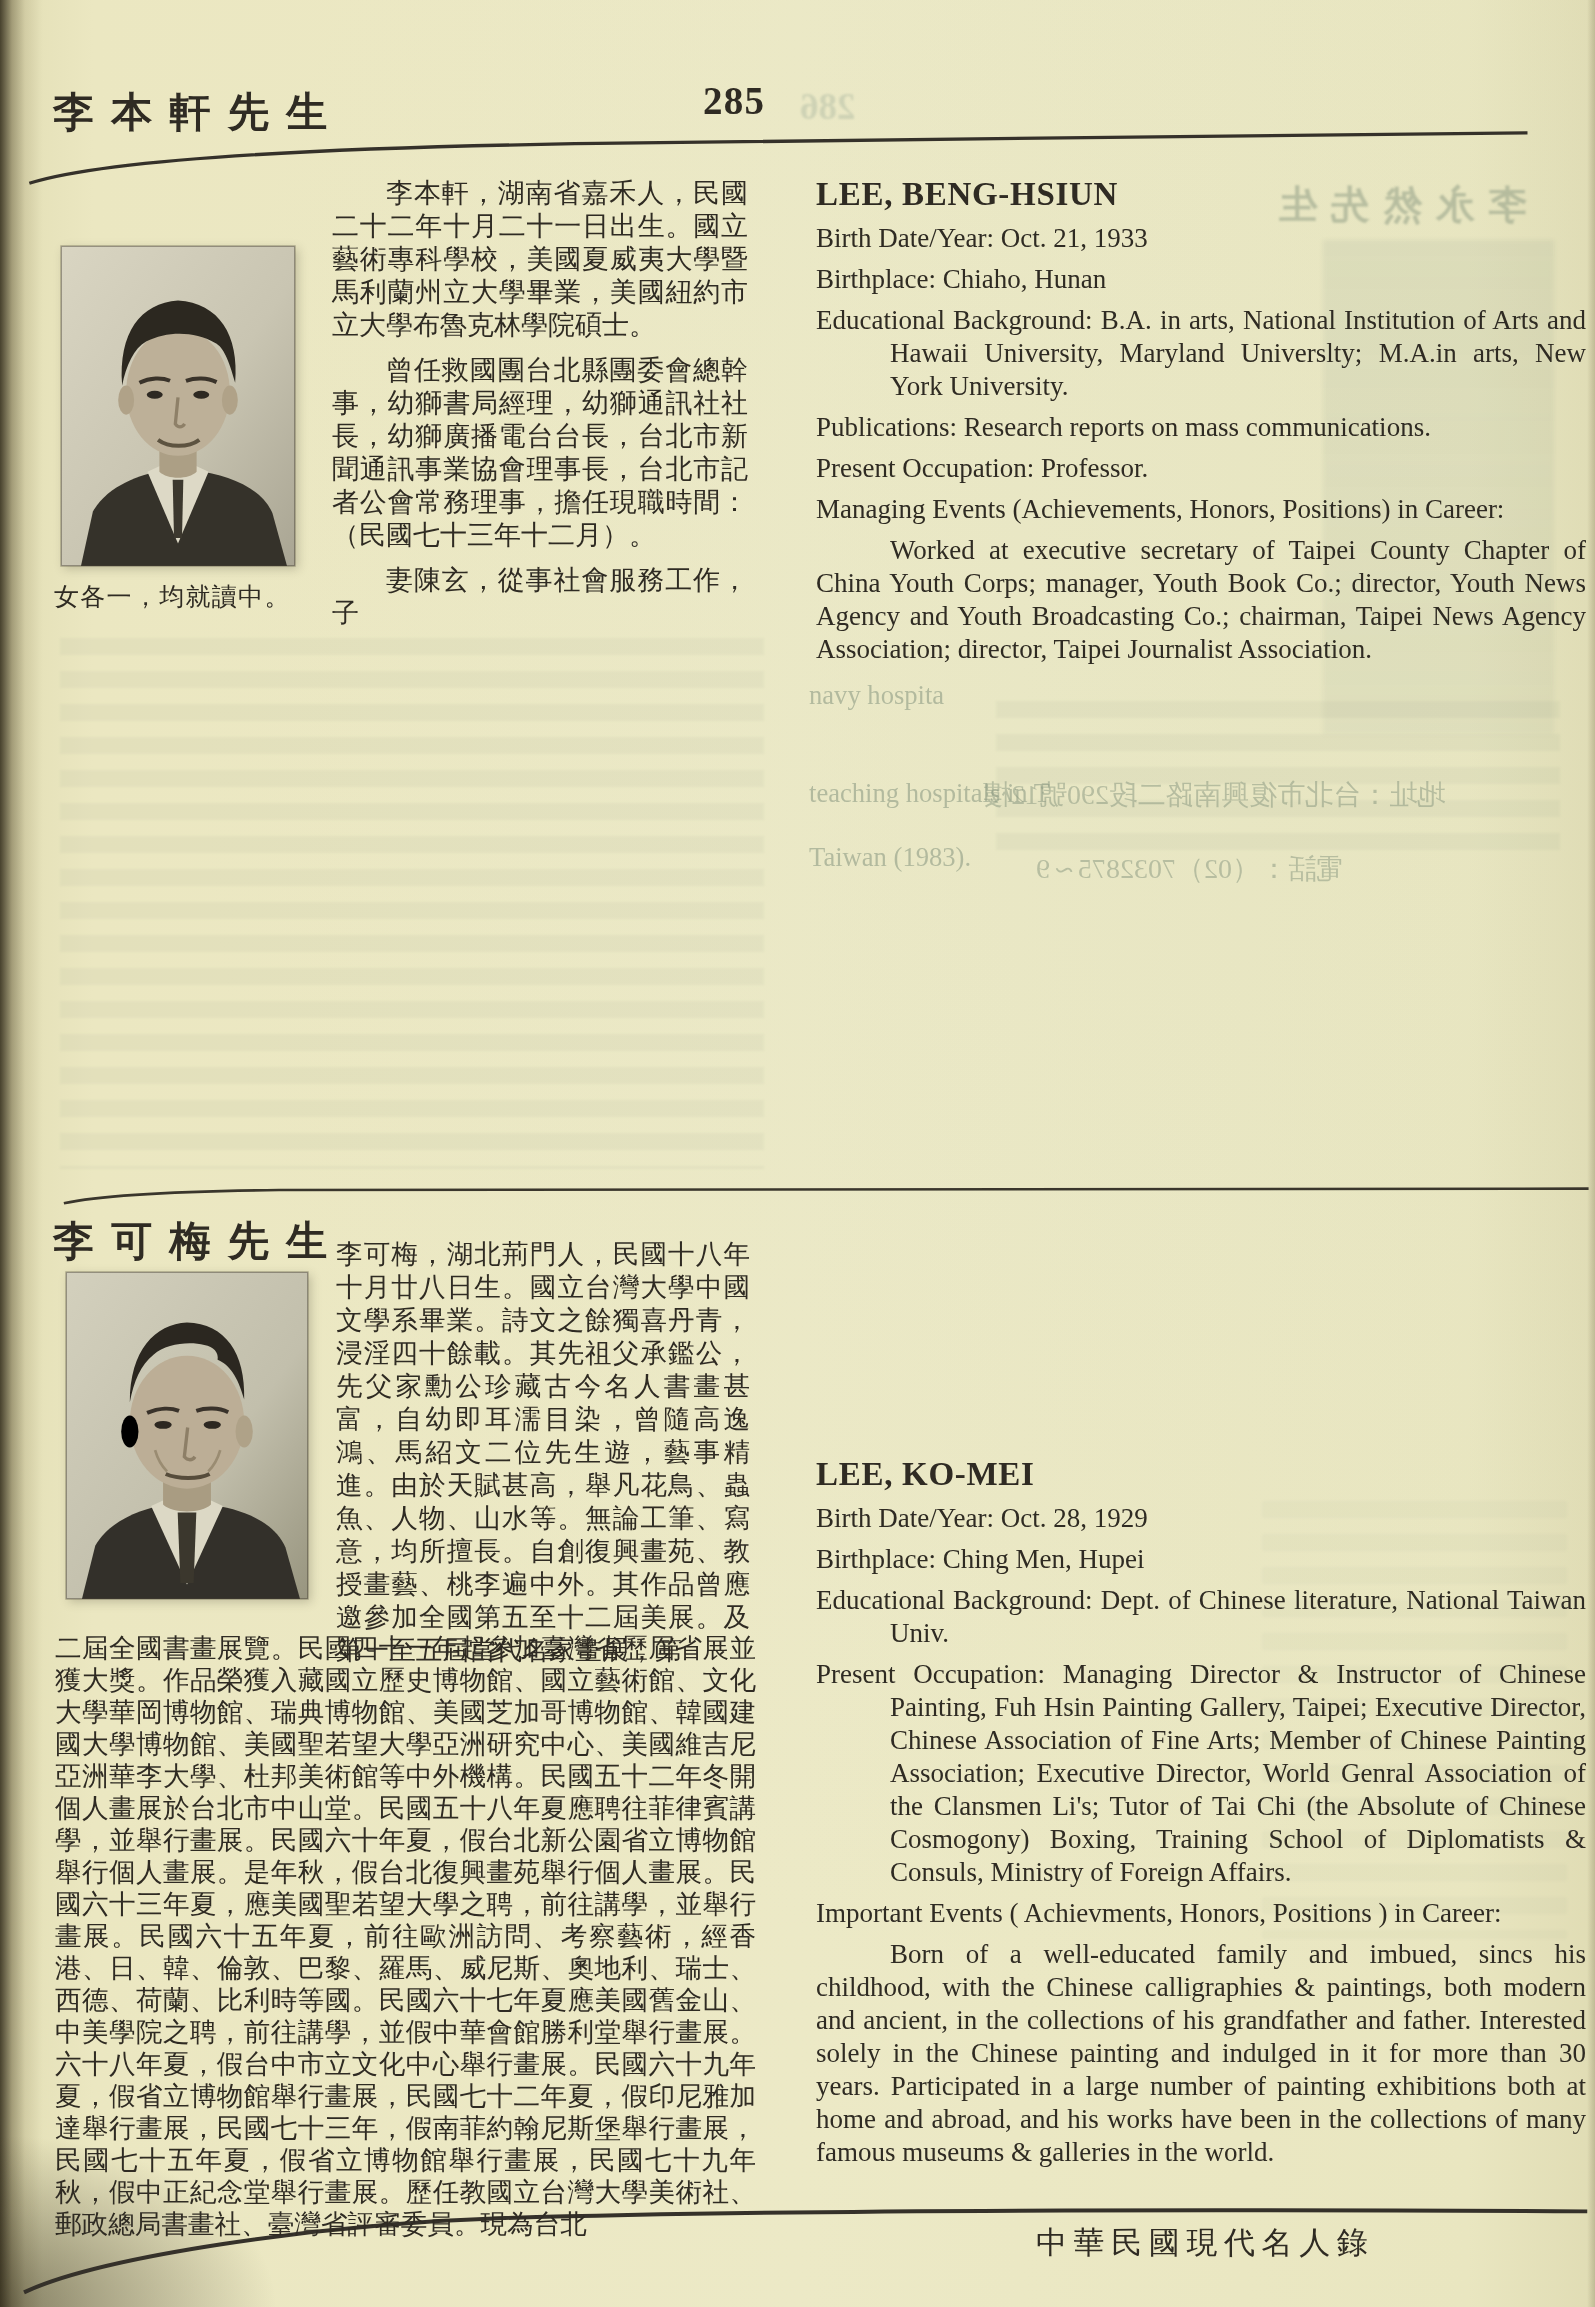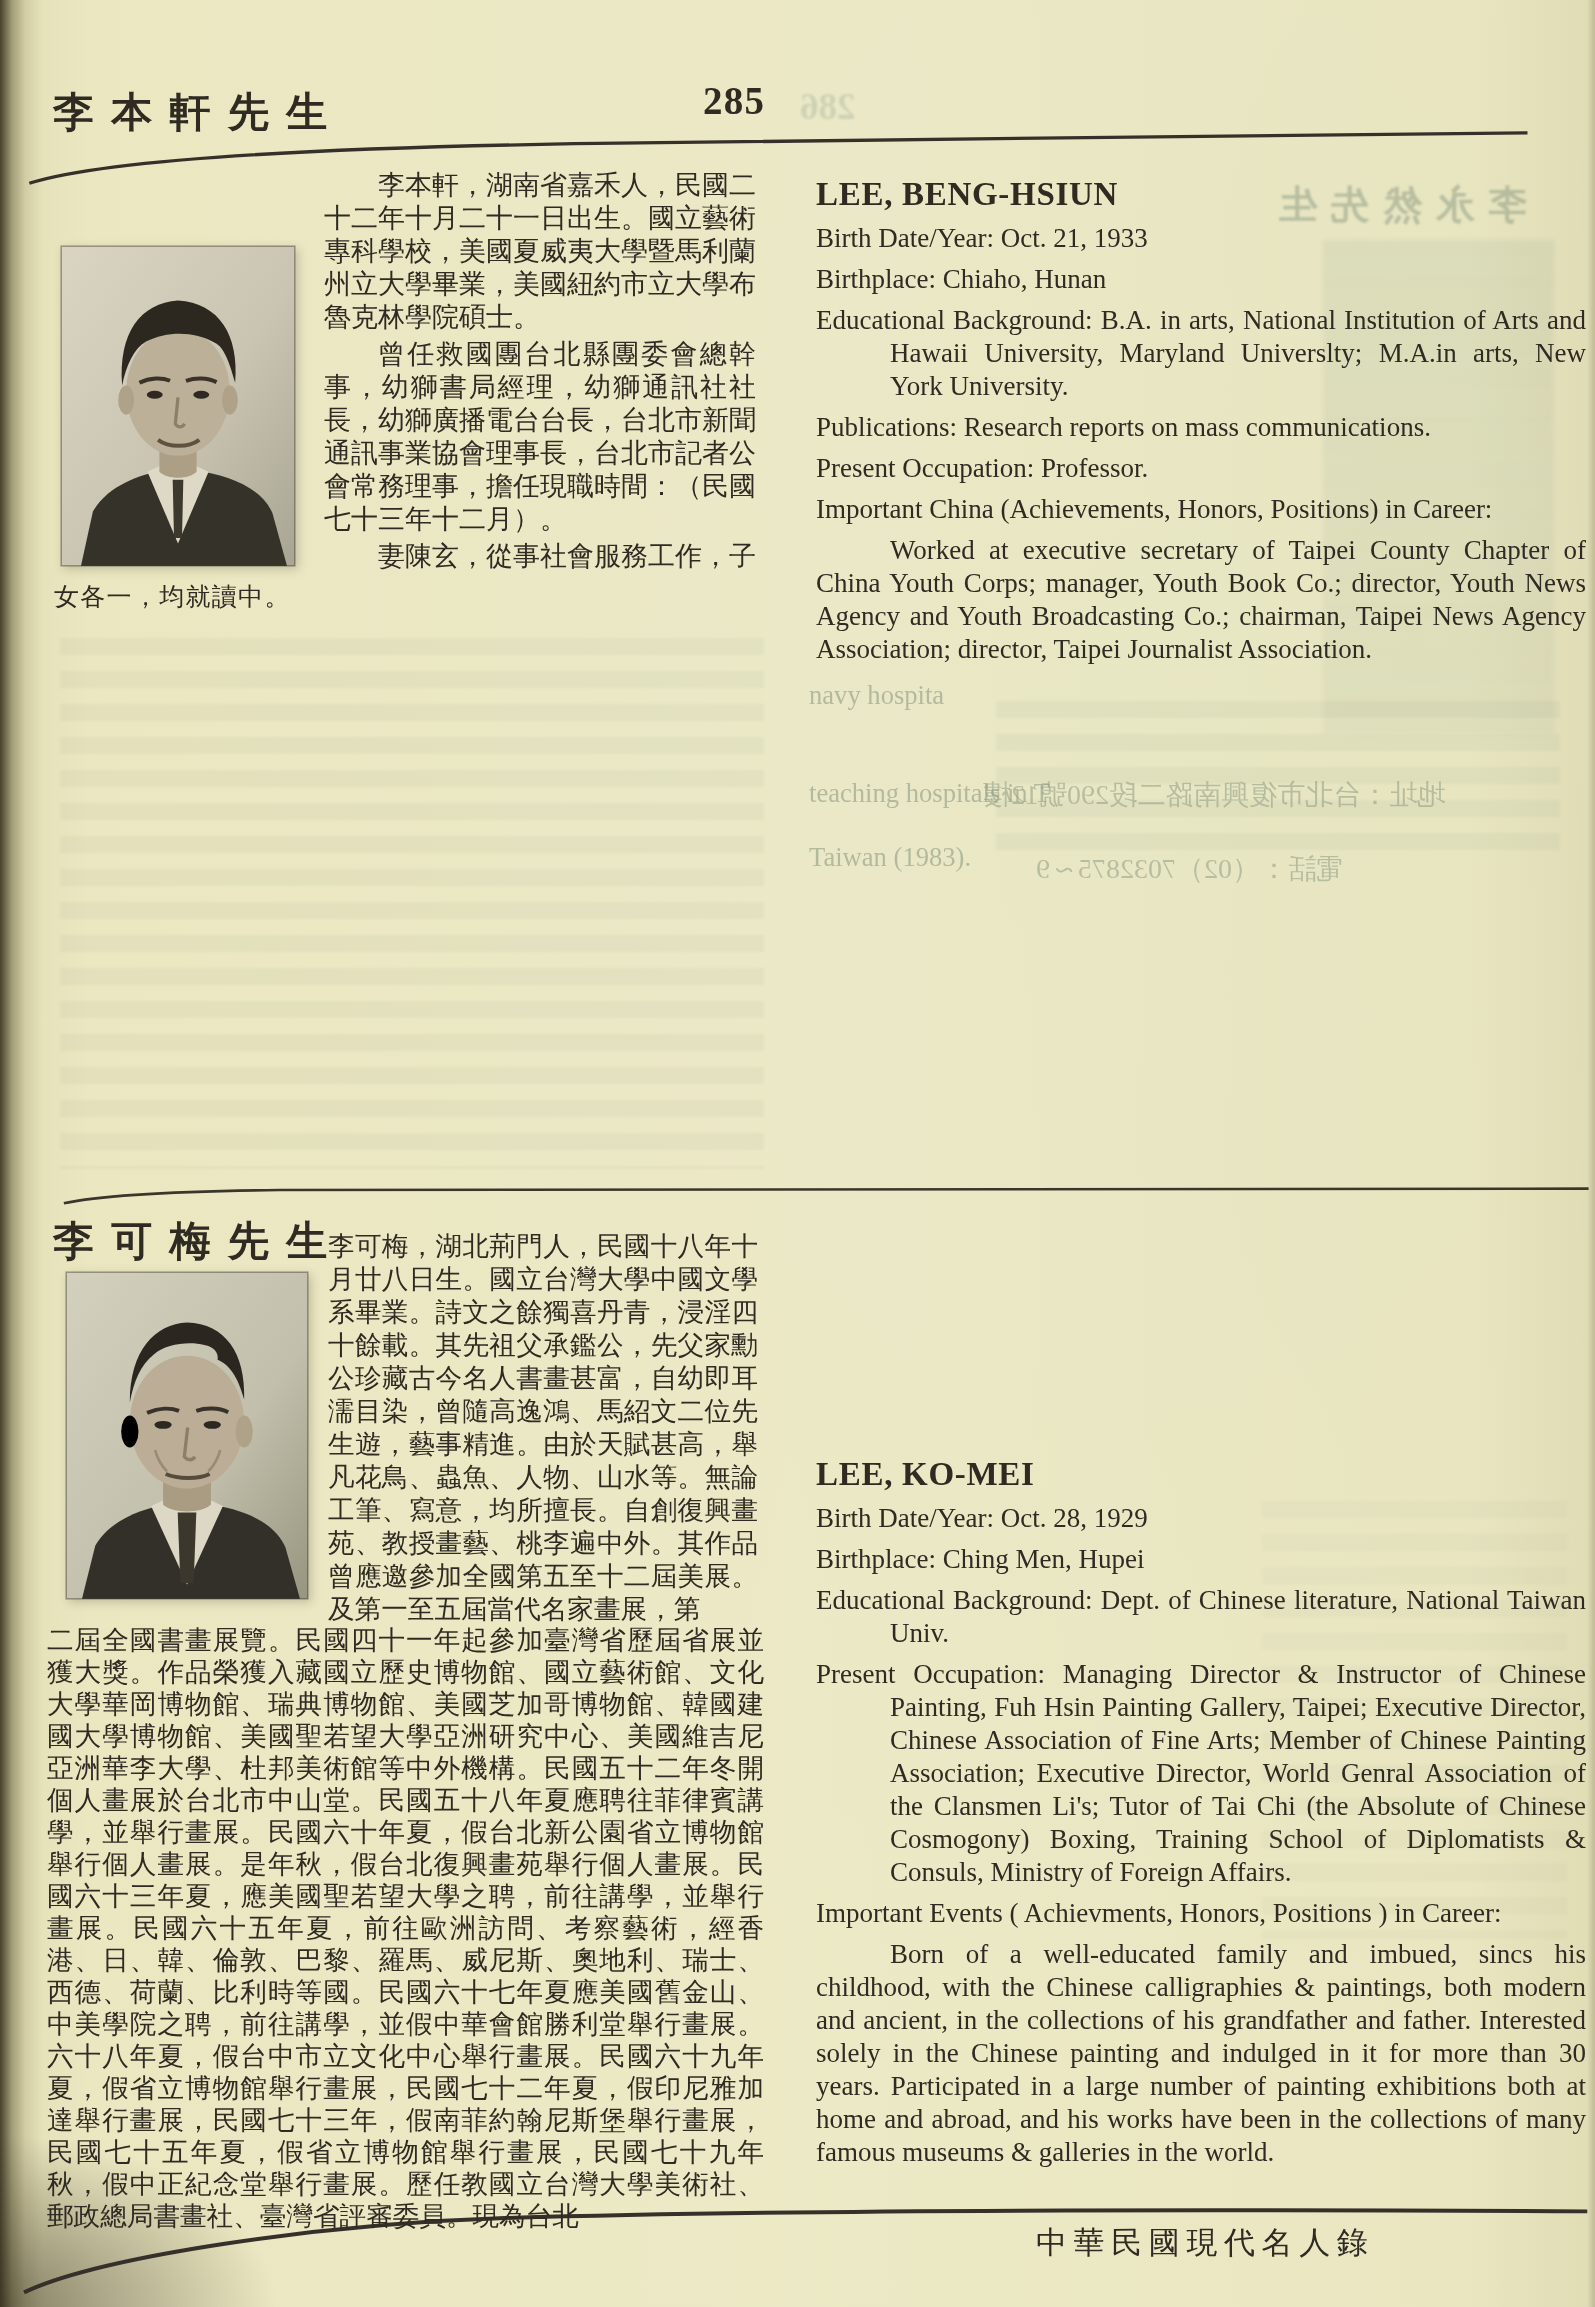--- a/index.html
+++ b/index.html
@@ -25,21 +25,21 @@
   .page-number{position:absolute;left:703px;top:78px;width:93px;text-align:left;
     font-size:39px;font-weight:bold;letter-spacing:1.3px;}
   .ghost-page-number{position:absolute;left:800px;top:85px;font-size:37px;font-weight:bold;
     color:#9aaa96;opacity:.35;transform:scaleX(-1);filter:blur(1.3px);}
 
   .cjk-heading{position:absolute;font-size:41px;font-weight:bold;letter-spacing:17.3px;white-space:nowrap;}
   .h1{left:53px;top:85px;}
   .h2{left:53px;top:1214px;}
 
   .cn{font-size:27px;line-height:33px;text-align:justify;word-break:break-all;}
-  .cn p{margin:4px;text-indent:2em;}
+  .cn p{margin:12px;text-indent:2em;}
   .cn-block-1{position:absolute;left:320px;top:165px;width:440px;}
   .cn-side-2{position:absolute;left:324px;top:1226px;width:438px;font-size:26.6px;line-height:33px;}
   .cn-full-2{position:absolute;left:43px;top:1620px;width:725px;font-size:26.6px;line-height:32px;}
   .cn-cont-2{position:absolute;left:808px;top:1217px;width:785px;font-size:27px;line-height:35px;}
   .cn-cont-2 p,.cn-side-2 p,.cn-full-2 p{text-indent:0;}
   .caption{position:absolute;left:54px;top:580px;font-size:25px;letter-spacing:1.3px;white-space:nowrap;}
 
   .photo{position:absolute;box-shadow:0 0 0 0.7px rgba(60,55,40,0.35), 2.7px 3.3px 9.3px rgba(60,55,40,0.25);}
   .photo-1{left:61px;top:246px;width:234px;height:320px;}
   .photo-2{left:66px;top:1272px;width:242px;height:327px;}
@@ -152,21 +152,21 @@
   </div>
   <div class="caption">女各一，均就讀中。</div>
 
   <div class="en-col en-1">
     <p class="en-name">LEE, BENG-HSIUN</p>
     <p>Birth Date/Year: Oct.  21, 1933</p>
     <p>Birthplace: Chiaho, Hunan</p>
     <p class="hang">Educational Background: B.A.  in arts, National Institution of Arts and Hawaii University, Maryland Universlty; M.A.in arts, New York University.</p>
     <p>Publications:  Research reports on mass communications.</p>
     <p>Present Occupation: Professor.</p>
-    <p>Important China (Achievements, Honors, Positions) in Career:</p>
+    <p>Managing Events (Achievements, Honors, Positions) in Career:</p>
     <p class="indent">Worked at executive secretary of Taipei County Chapter of China Youth Corps; manager, Youth Book Co.; director, Youth News Agency and Youth Broadcasting Co.; chairman, Taipei News Agency Association; director, Taipei Journalist Association.</p>
   </div>
 
   <div class="cjk-heading h2">李可梅先生</div>
 
   <div class="photo photo-2">
     <svg viewBox="0 0 364 492" preserveAspectRatio="none">
       <defs>
         <linearGradient id="bg2" x1="0" y1="0" x2="1" y2="1">
           <stop offset="0" stop-color="#d3d0bd"></stop>

